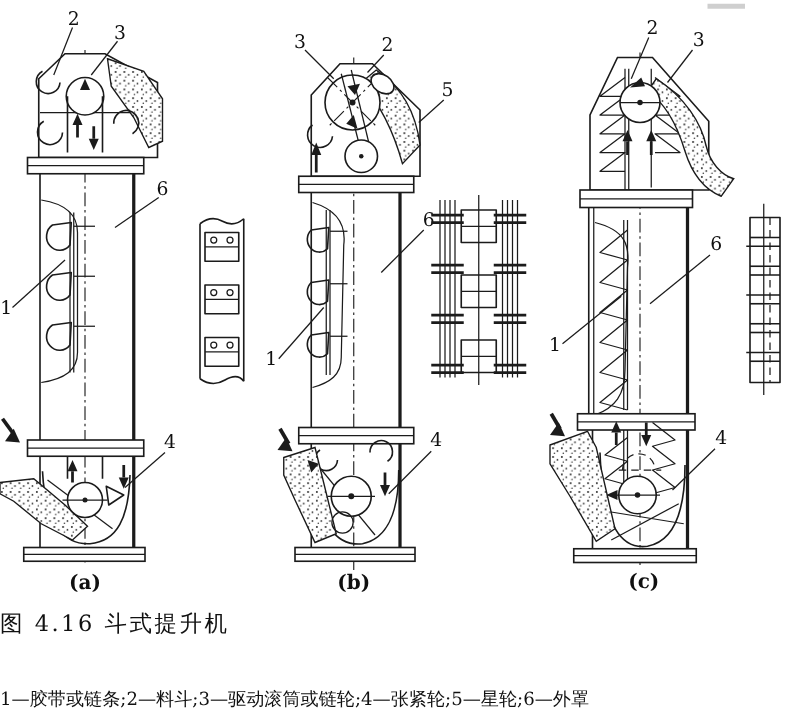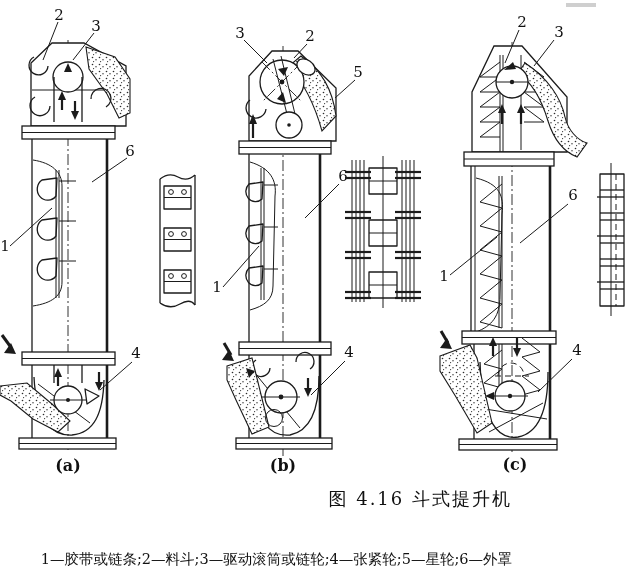--- a/index.html
+++ b/index.html
@@ -13,21 +13,21 @@
   .w2   { stroke-width:2.2; }
   .w26  { stroke-width:2.6; }
   .w3   { stroke-width:3; }
   .wh   { fill:#ffffff; stroke:#1b1b1b; stroke-width:1.3; }
   .stip { fill:url(#stip); stroke:#1b1b1b; stroke-width:1.1; }
   .blk  { fill:#1b1b1b; stroke:none; }
   .cl   { fill:none; stroke:#1b1b1b; stroke-width:0.9; stroke-dasharray:11 3 2 3; }
   .dash { fill:none; stroke:#1b1b1b; stroke-width:1; stroke-dasharray:6 4; }
   .num  { font-family:"DejaVu Serif",serif; font-size:15px; fill:#101010; text-anchor:middle; }
   .plab { font-family:"DejaVu Serif",serif; font-size:16px; font-weight:700; fill:#101010; text-anchor:middle; }
-  .caption { position:absolute; left:0; width:512px; text-align:right; white-space:nowrap; }
+  .caption { position:absolute; left:0; width:512px; text-align:left; white-space:nowrap; }
   .cap-title  { top:487px; font-size:18px; letter-spacing:2px; }
   .cap-sub    { top:521px; font-size:15px; letter-spacing:1px; }
   .cap-legend { top:550px; font-size:14.5px; }
 </style>
 </head>
 <body>
 
 <div class="page">
 
 <svg width="635" height="480" viewBox="0 0 635 480">

